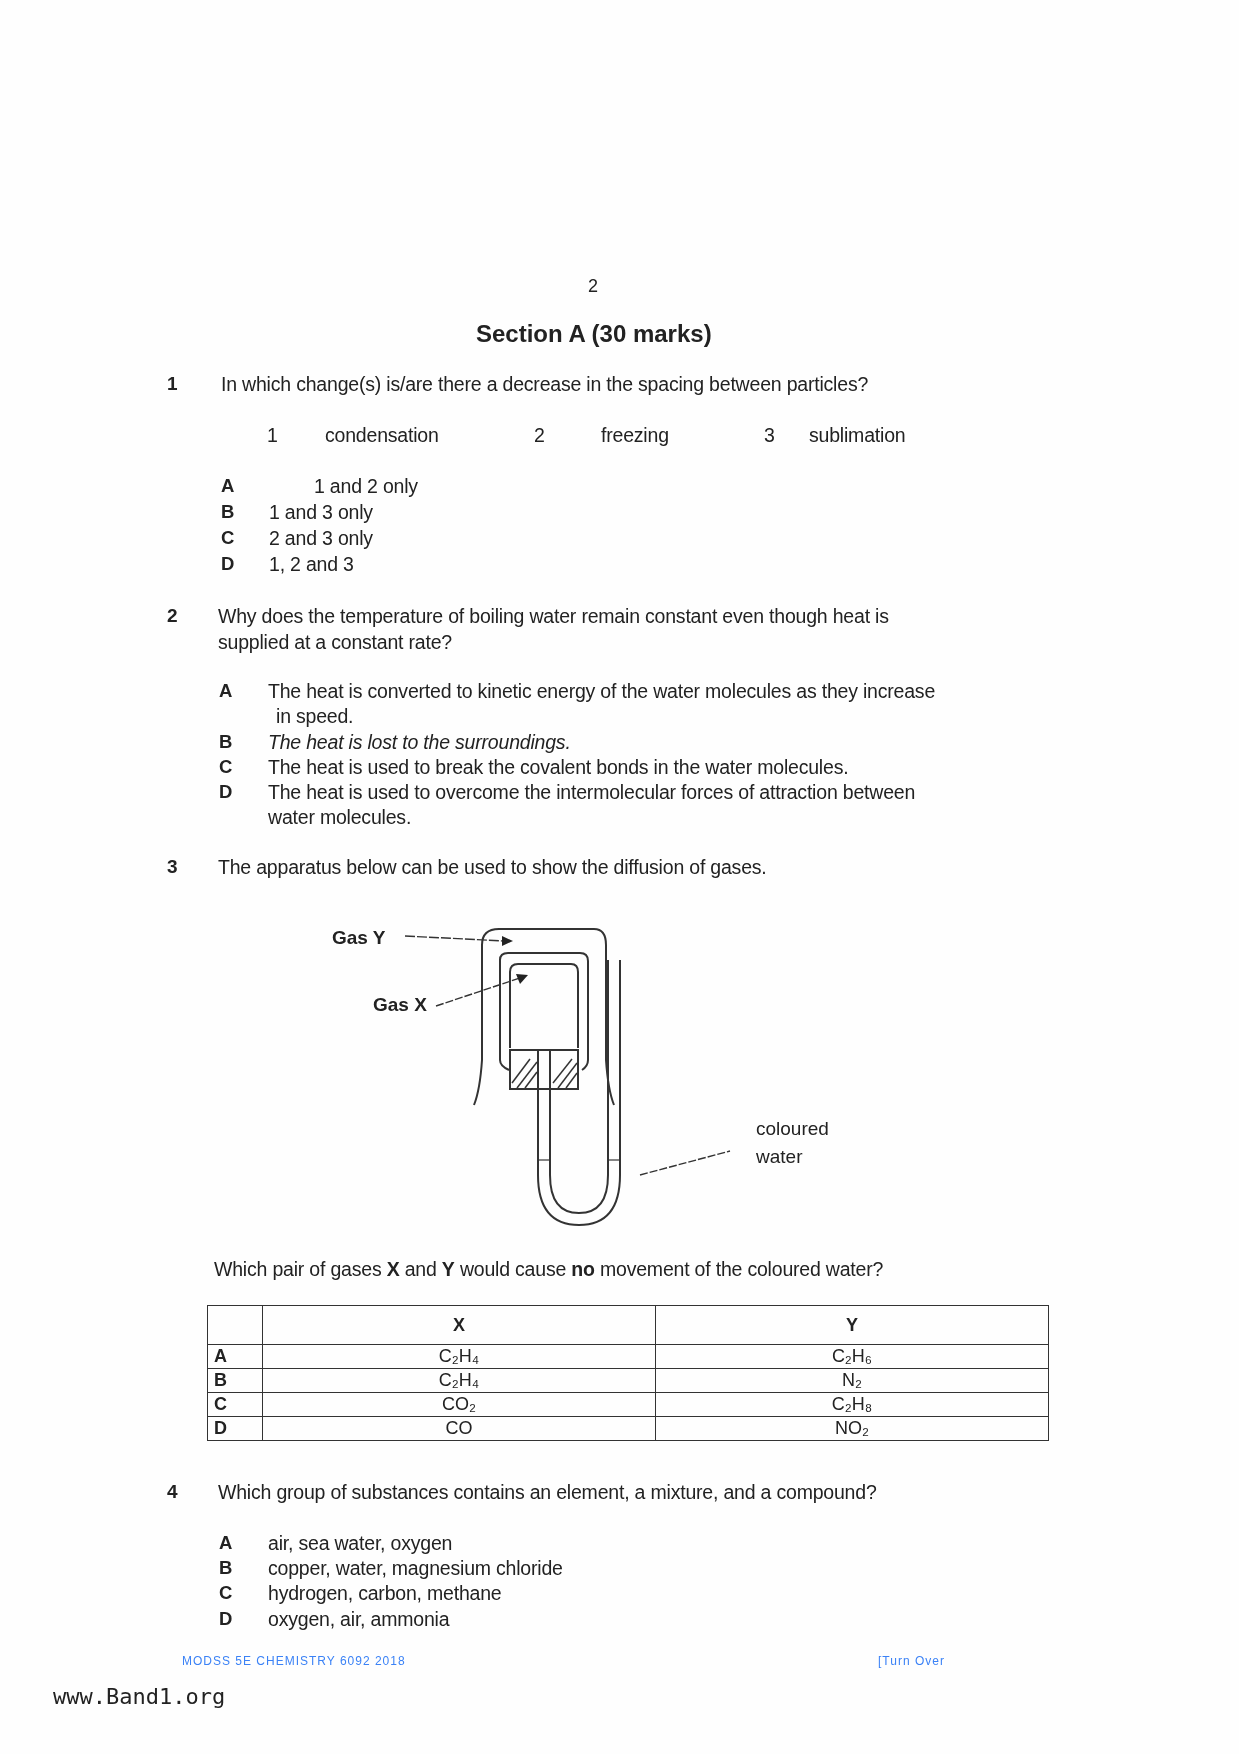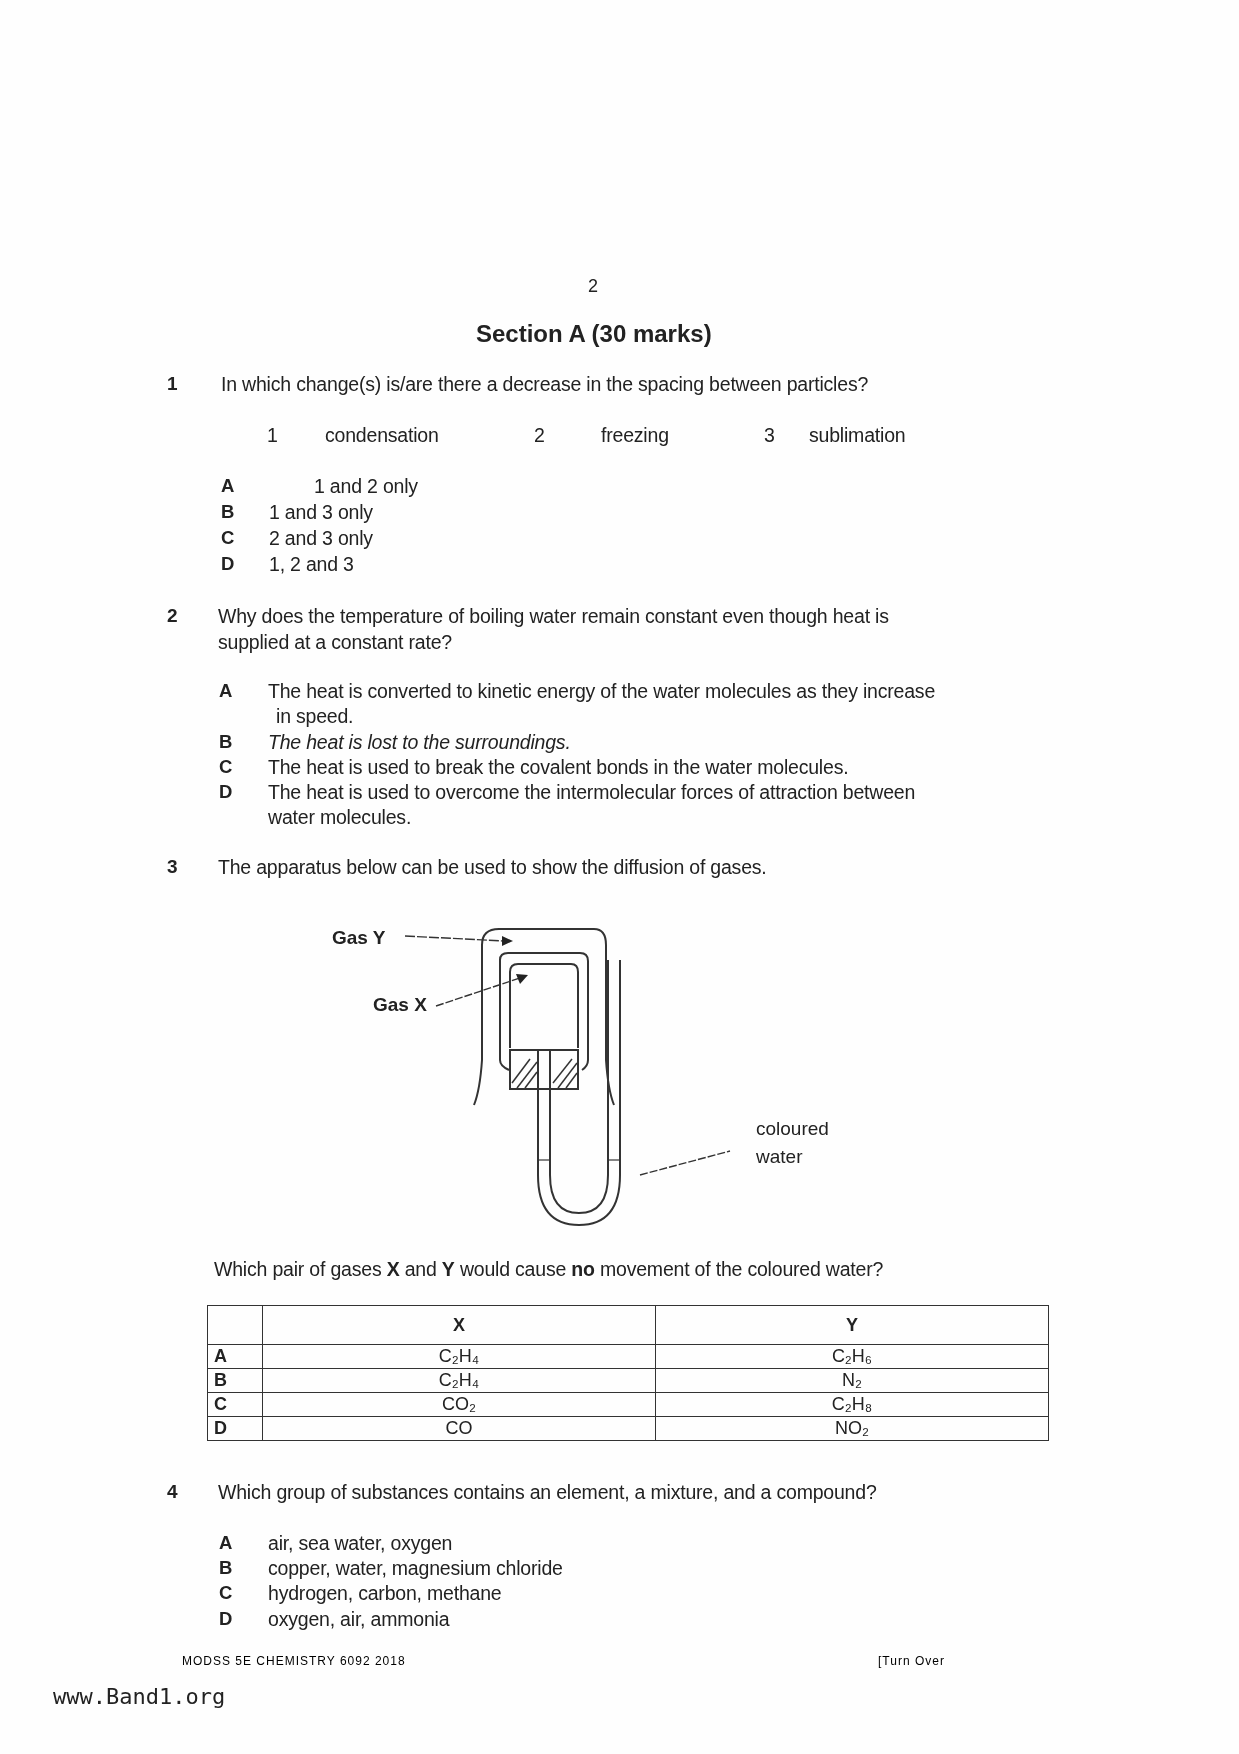--- a/index.html
+++ b/index.html
@@ -11,21 +11,21 @@
   .txt { font-size: 19.5px; line-height: 26px; letter-spacing: -0.2px; }
   .qnum { font-weight: bold; font-size: 19px; }
   .opt-letter { font-weight: bold; font-size: 18.5px; }
   .page-num { font-size: 18px; }
   .section-title { font-weight: bold; font-size: 24px; }
   table.gas { border-collapse: collapse; font-size: 18px; }
   table.gas td { border: 1.6px solid #333; height: 23px; padding: 0 6px; text-align: center; line-height: 23px; }
   table.gas td.lbl { text-align: left; font-weight: bold; width: 42px; }
   table.gas td.col { width: 380px; }
   table.gas tr.hdr td { height: 38px; font-weight: bold; }
-  .footer { font-size: 12px; color: #000000; letter-spacing: 1px; }
+  .footer { font-size: 12px; color: #3b82f6; letter-spacing: 1px; }
   .watermark { font-family: "DejaVu Sans Mono", monospace; font-size: 22px; color: #222; }
   .diag-lbl { font-weight: bold; font-size: 19px; }
   .diag-txt { font-size: 19px; }
 </style>
 </head>
 <body>
 
 <div class="abs page-num" style="left:588px; top:276px;">2</div>
 <div class="abs section-title" style="left:476px; top:320px;">Section A (30 marks)</div>
 

